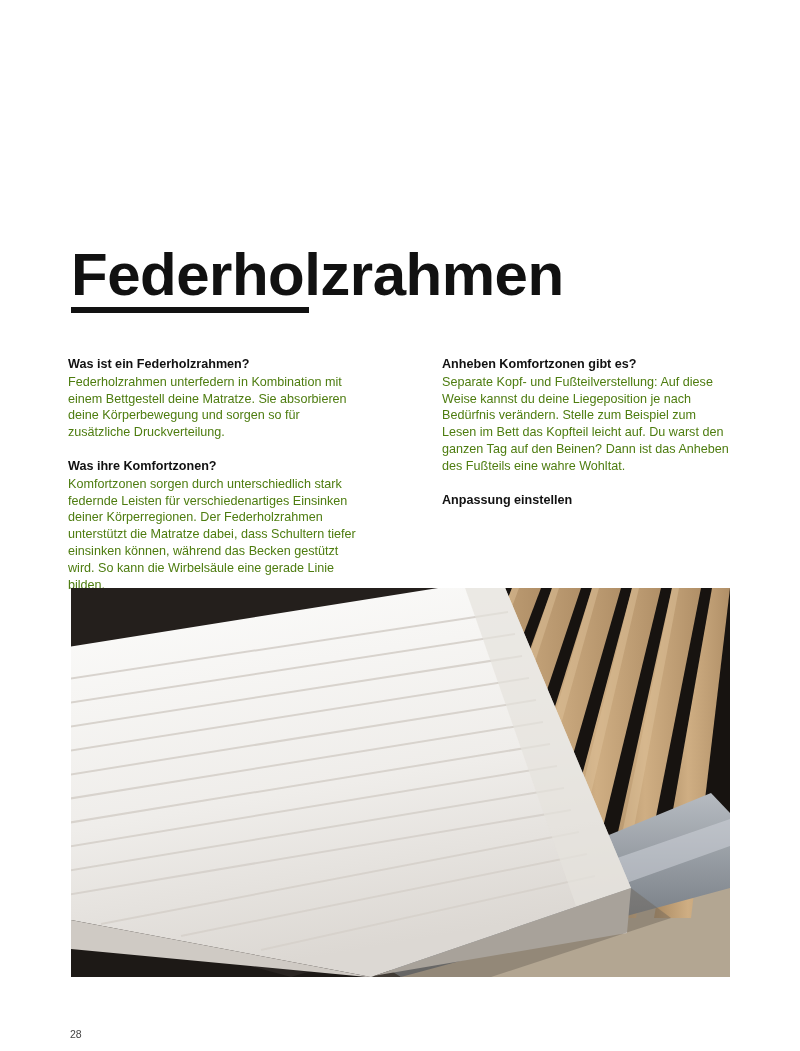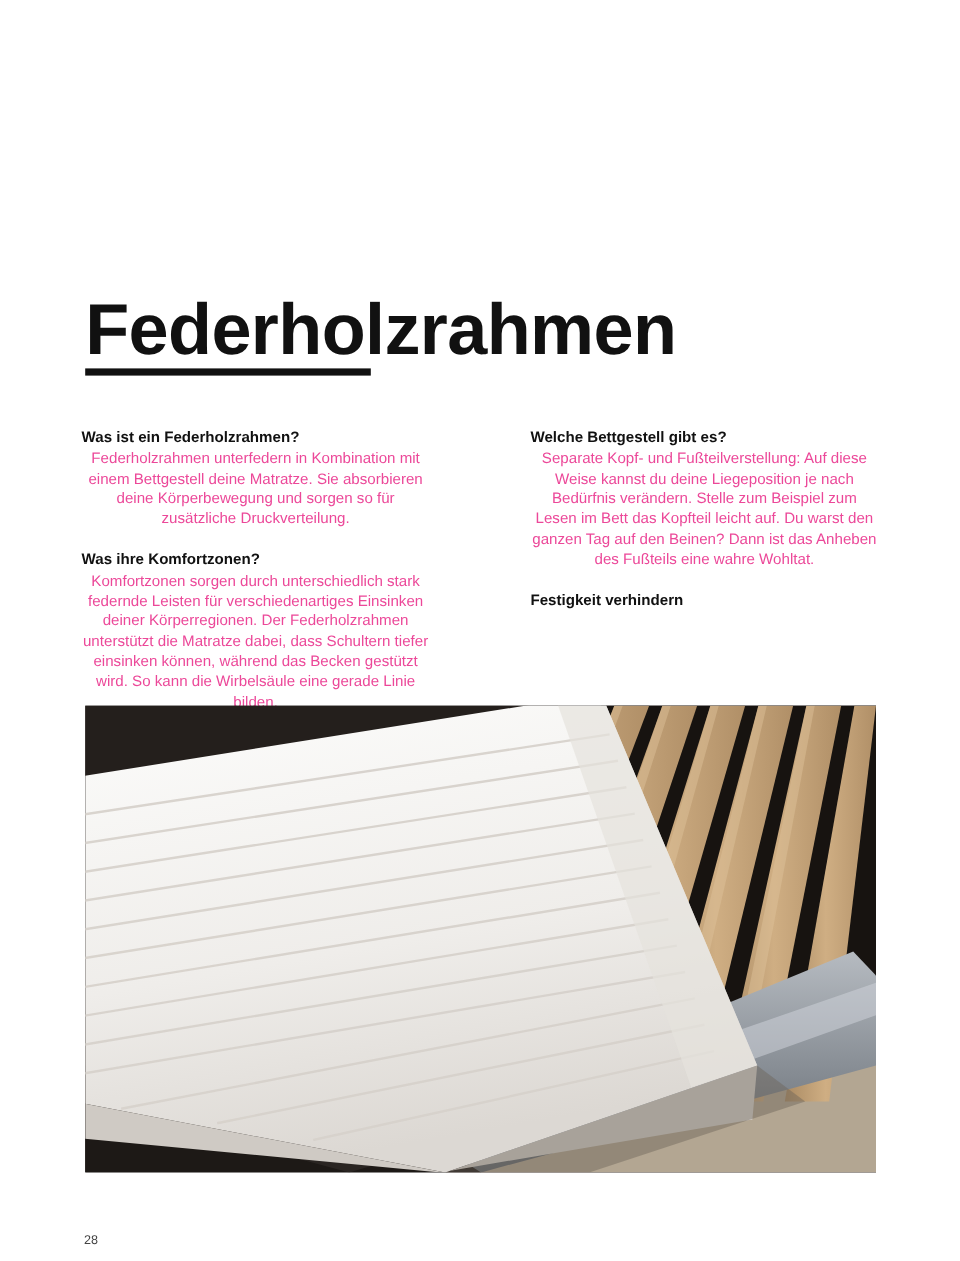--- a/index.html
+++ b/index.html
@@ -64,22 +64,22 @@
     margin: 0 0 1px 0;
     font-size: 12.6px;
     line-height: 1.33;
     font-weight: 700;
     color: #111111;
   }
   .block p {
     margin: 0;
     font-size: 12.6px;
     line-height: 1.335;
-    color: #ec4899;
-    text-align: center;
+    color: #4d7c0f;
+    text-align: left;
     hyphens: manual;
   }
 
   
   .photo {
     position: absolute;
     left: 71px;
     top: 588px;
     width: 659px;
     height: 389px;
@@ -113,25 +113,25 @@
         <p>Federholzrahmen unterfedern in Kombination mit einem Bettgestell deine Matratze. Sie absorbieren deine Körperbewegung und sorgen so für zusätzliche Druckverteilung.</p>
       </div>
       <div class="block">
         <h3>Was ihre Komfortzonen?</h3>
         <p>Komfortzonen sorgen durch unterschiedlich stark federnde Leisten für verschiedenartiges Einsinken deiner Körperregionen. Der Federholzrahmen unterstützt die Matratze dabei, dass Schultern tiefer einsinken können, während das Becken gestützt wird. So kann die Wirbelsäule eine gerade Linie bilden.</p>
       </div>
     </div>
 
     <div class="col">
       <div class="block">
-        <h3>Welche Bettgestell gibt es?</h3>
+        <h3>Anheben Komfortzonen gibt es?</h3>
         <p>Separate Kopf- und Fußteilverstellung: Auf diese Weise kannst du deine Liegeposition je nach Bedürfnis verändern. Stelle zum Beispiel zum Lesen im Bett das Kopfteil leicht auf. Du warst den ganzen Tag auf den Beinen? Dann ist das Anheben des Fußteils eine wahre Wohltat.</p>
       </div>
       <div class="block">
-        <h3>Festigkeit verhindern</h3>
+        <h3>Anpassung einstellen</h3>
       </div>
     </div>
 
   </div>
 
   <div class="photo">
     <svg width="659" height="389" viewBox="0 0 659 389" xmlns="http://www.w3.org/2000/svg">
       <defs>
         <linearGradient id="carpetG" x1="0" y1="0" x2="0" y2="1">
           <stop offset="0%" stop-color="#cfc4b3"></stop>

